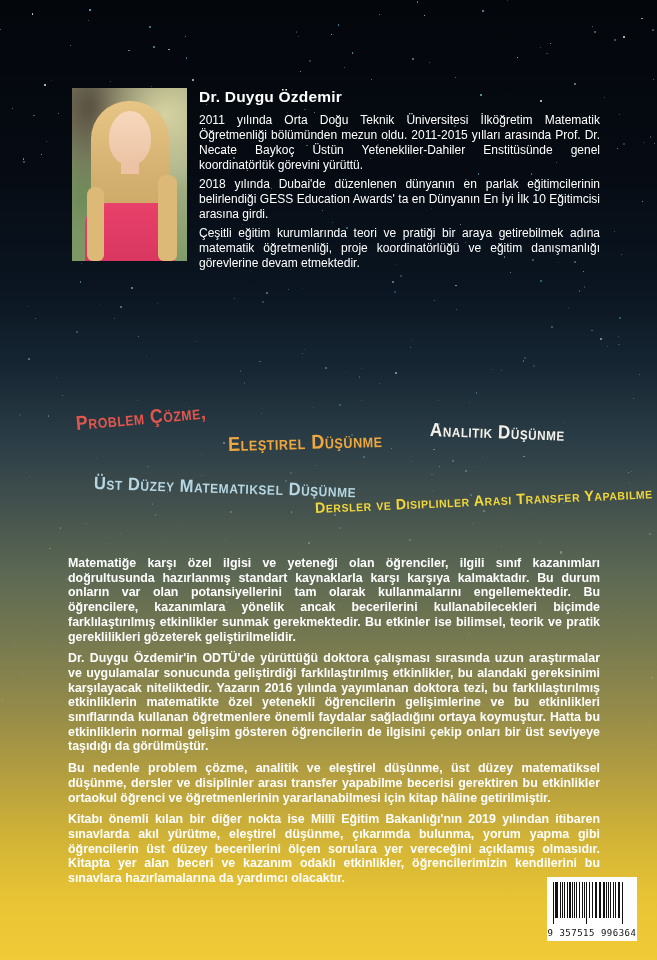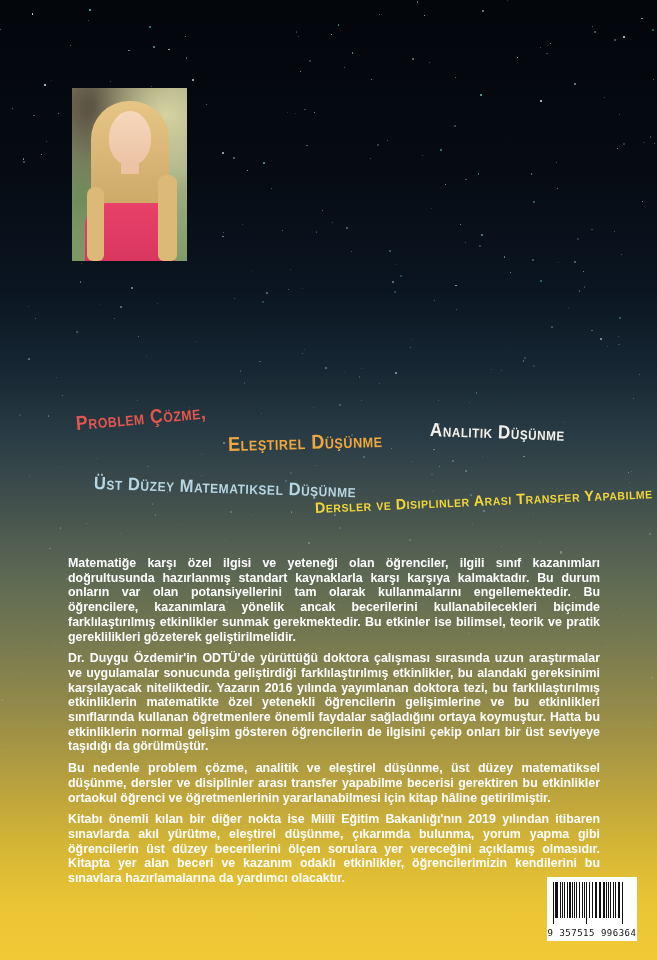--- a/index.html
+++ b/index.html
@@ -443,20 +443,24 @@
   <div class="bio-section">
     <div class="author-photo">
       <div class="photo-bg"></div>
       <div class="photo-hair"></div>
       <div class="photo-blouse"></div>
       <div class="photo-neck"></div>
       <div class="photo-face"></div>
       <div class="photo-strand-left"></div>
       <div class="photo-strand-right"></div>
     </div>
+    <h1 class="author-name">Dr. Duygu Özdemir</h1>
+    <p class="bio-p">2011 yılında Orta Doğu Teknik Üniversitesi İlköğretim Matematik Öğretmenliği bölümünden mezun oldu. 2011-2015 yılları arasında Prof. Dr. Necate Baykoç Üstün Yetenekliler-Dahiler Enstitüsünde genel koordinatörlük görevini yürüttü.</p>
+    <p class="bio-p">2018 yılında Dubai'de düzenlenen dünyanın en parlak eğitimcilerinin belirlendiği GESS Education Awards' ta en Dünyanın En İyi İlk 10 Eğitimcisi arasına girdi.</p>
+    <p class="bio-p">Çeşitli eğitim kurumlarında teori ve pratiği bir araya getirebilmek adına matematik öğretmenliği, proje koordinatörlüğü ve eğitim danışmanlığı görevlerine devam etmektedir.</p>
   </div>
 
   <span class="skill skill-problem" style="color: rgb(226, 87, 77);">Problem Çözme,</span>
   <span class="skill skill-elestirel" style="color: rgb(239, 168, 63);">Eleştirel Düşünme</span>
   <span class="skill skill-analitik" style="color: rgb(244, 241, 234);">Analitik Düşünme</span>
   <span class="skill skill-ustduzey" style="color: rgb(181, 214, 226);">Üst Düzey Matematiksel Düşünme</span>
   <span class="skill skill-dersler" style="color: rgb(242, 215, 58);">Dersler ve Disiplinler Arası Transfer Yapabilme</span>
 
   <div class="desc-section">
     <p class="desc-p">Matematiğe karşı özel ilgisi ve yeteneği olan öğrenciler, ilgili sınıf kazanımları doğrultusunda hazırlanmış standart kaynaklarla karşı karşıya kalmaktadır. Bu durum onların var olan potansiyellerini tam olarak kullanmalarını engellemektedir. Bu öğrencilere, kazanımlara yönelik ancak becerilerini kullanabilecekleri biçimde farklılaştırılmış etkinlikler sunmak gerekmektedir. Bu etkinler ise bilimsel, teorik ve pratik gereklilikleri gözeterek geliştirilmelidir.</p>

